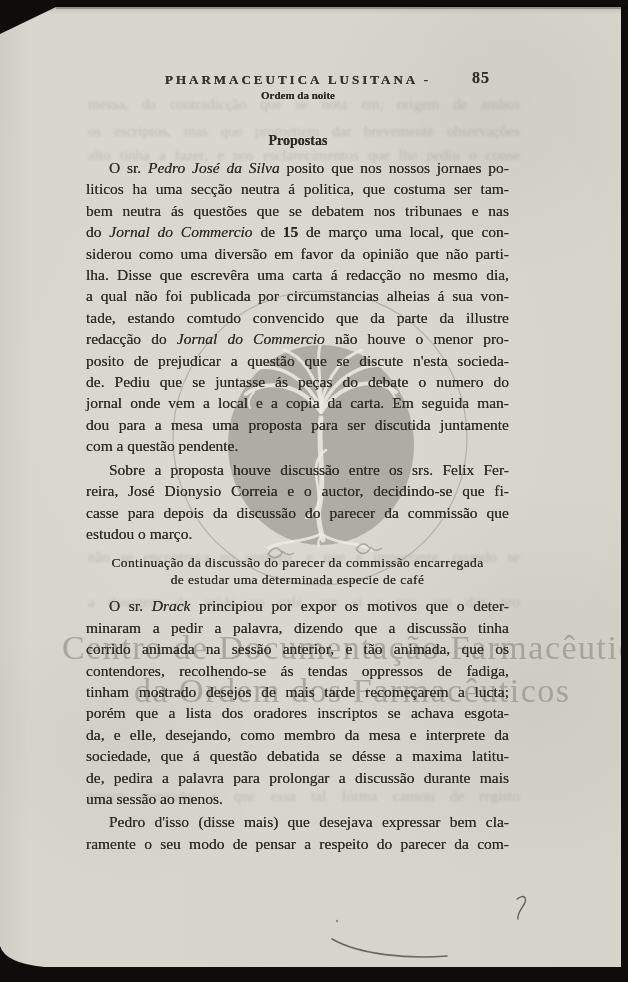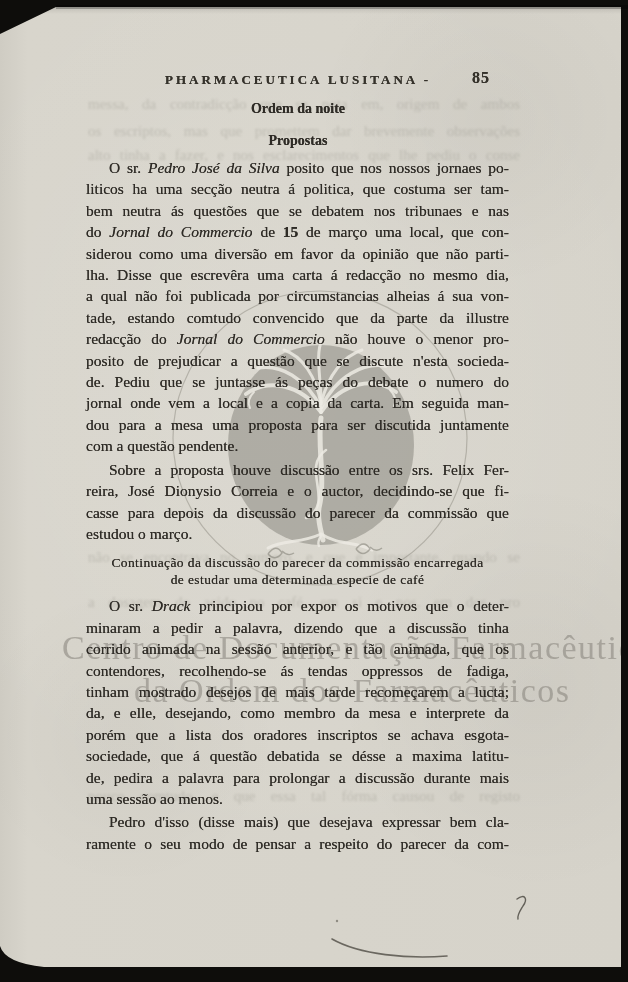--- a/index.html
+++ b/index.html
@@ -28,21 +28,21 @@
   .wmark.l2{left:96px;top:672px;}
   
   .print{position:absolute;left:0;top:0;width:628px;z-index:4;color:#2e2b26;
       text-shadow:0 0 .5px rgba(46,42,36,.85);}
   .runhead{position:absolute;top:72px;left:86px;width:424px;text-align:center;
       font-size:13px;font-weight:bold;letter-spacing:3px;color:#35322b;}
   .pagenum{position:absolute;top:69px;left:472px;width:50px;font-size:16px;
       font-weight:bold;letter-spacing:1px;color:#35322b;}
   .h-center{position:absolute;left:86px;width:424px;text-align:center;
       font-weight:bold;color:#2e2b26;}
-  .h1{top:101px;font-size:14px;}
+  .h1{top:89px;font-size:11px;}
   .h2{top:133px;font-size:14px;}
   .bodycol{position:absolute;left:86px;top:157px;width:423px;font-size:15.5px;
       line-height:21.4px;}
   .para{margin:0;}
   .para .line{text-align:justify;text-align-last:justify;white-space:nowrap;}
   .para .line.last{text-align-last:left;}
   .para .line.first{text-indent:23px;}
   .para + .para{margin-top:2px;}
   .sechead{margin:11px 0 7px 0;font-weight:normal;font-size:13.5px;line-height:16.5px;
       text-align:center;letter-spacing:.4px;}
@@ -125,22 +125,22 @@
           <div class="sechead">
             <div>Continuação da discussão do parecer da commissão encarregada</div>
             <div>de estudar uma determinada especie de café</div>
           </div>
           <div class="para">
             <div class="line first"><span>O sr. </span><i>Drack</i><span> principiou por expor os motivos que o deter-</span></div>
             <div class="line"><span>minaram a pedir a palavra, dizendo que a discussão tinha</span></div>
             <div class="line"><span>corrido animada na sessão anterior, e tão animada, que os</span></div>
             <div class="line"><span>contendores, recolhendo-se ás tendas oppressos de fadiga,</span></div>
             <div class="line"><span>tinham mostrado desejos de mais tarde recomeçarem a lucta;</span></div>
+            <div class="line"><span>porém que a lista dos oradores inscriptos se achava esgota-</span></div>
             <div class="line"><span>da, e elle, desejando, como membro da mesa e interprete da</span></div>
-            <div class="line"><span>porém que a lista dos oradores inscriptos se achava esgota-</span></div>
             <div class="line"><span>sociedade, que á questão debatida se désse a maxima latitu-</span></div>
             <div class="line"><span>de, pedira a palavra para prolongar a discussão durante mais</span></div>
             <div class="line last"><span>uma sessão ao menos.</span></div>
           </div>
           <div class="para">
             <div class="line first"><span>Pedro d'isso (disse mais) que desejava expressar bem cla-</span></div>
             <div class="line"><span>ramente o seu modo de pensar a respeito do parecer da com-</span></div>
           </div>
         </div>
     </div>

